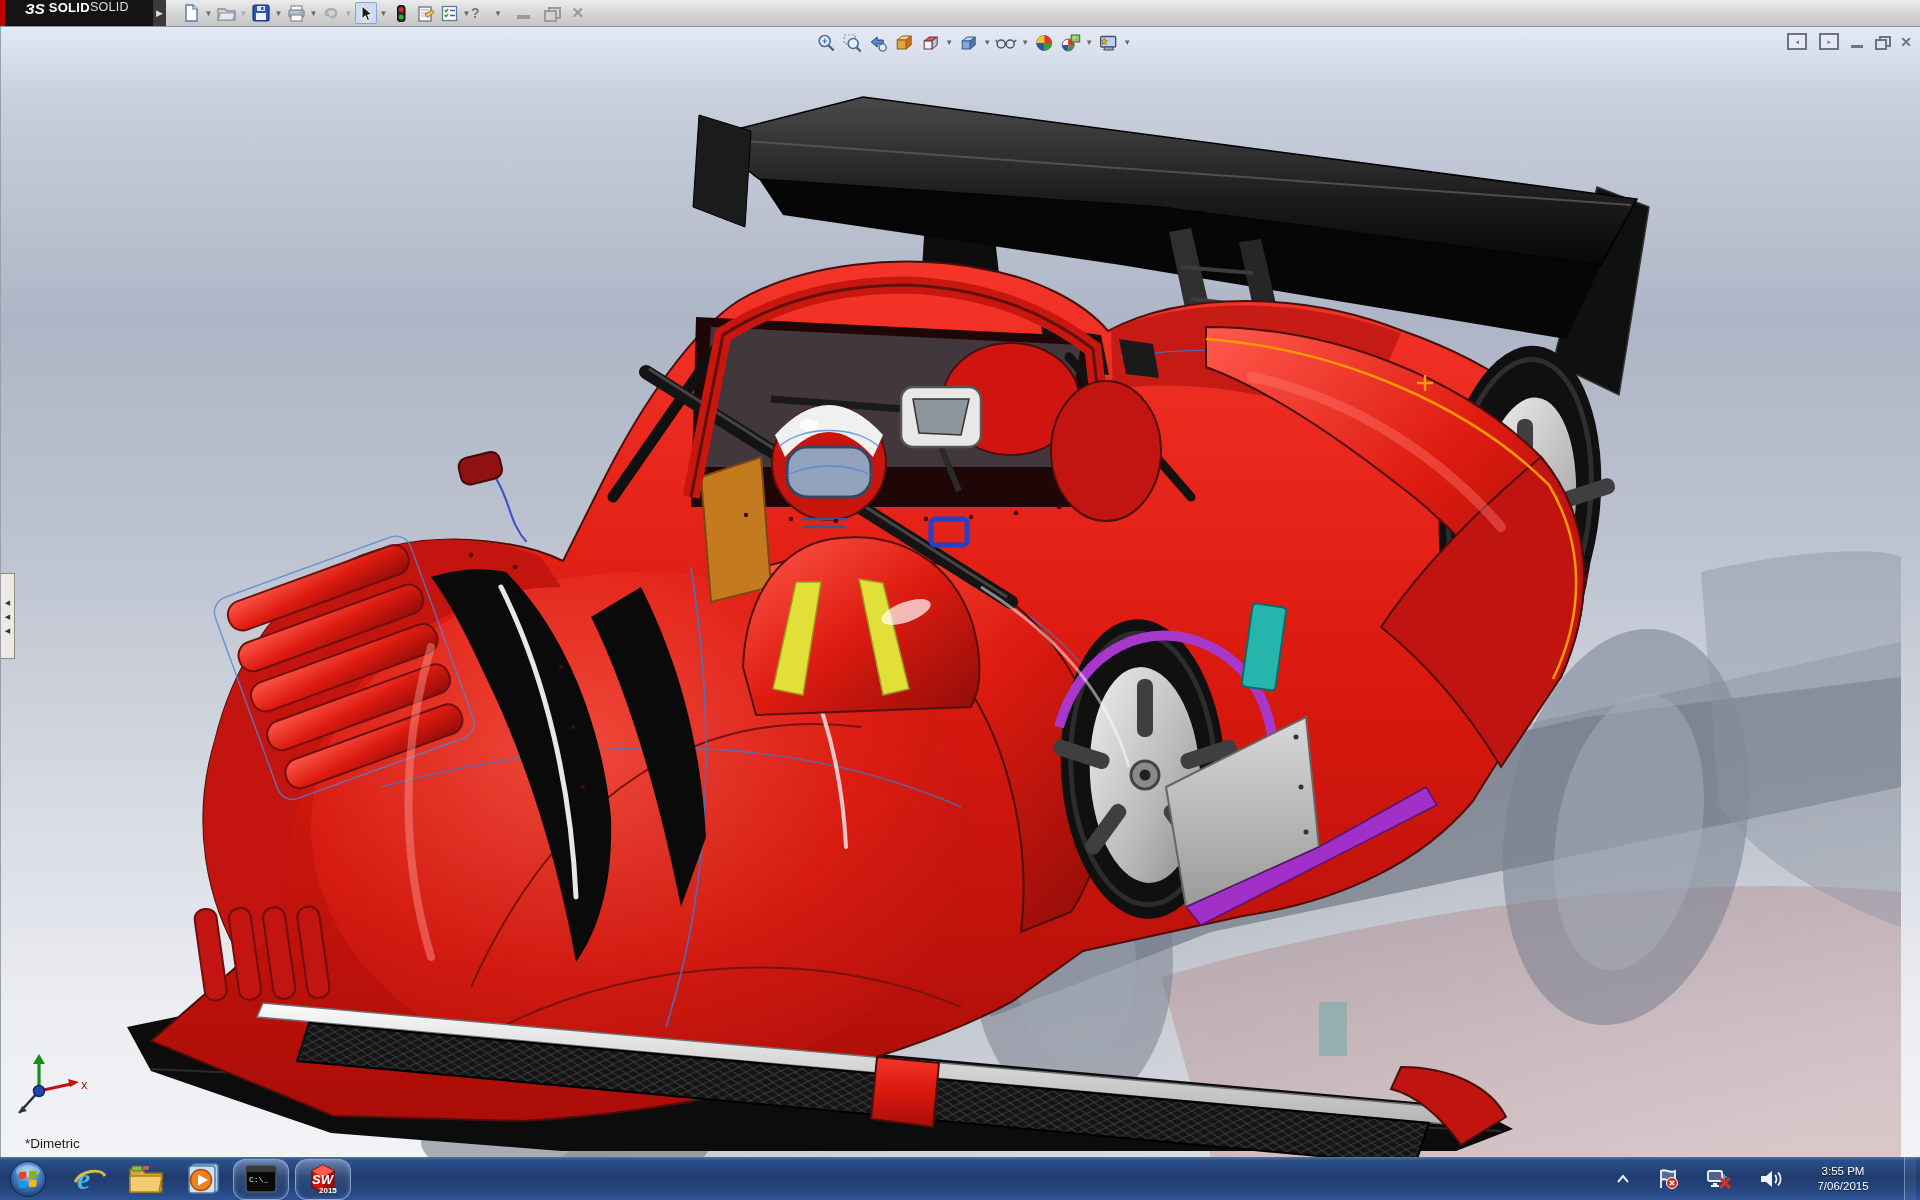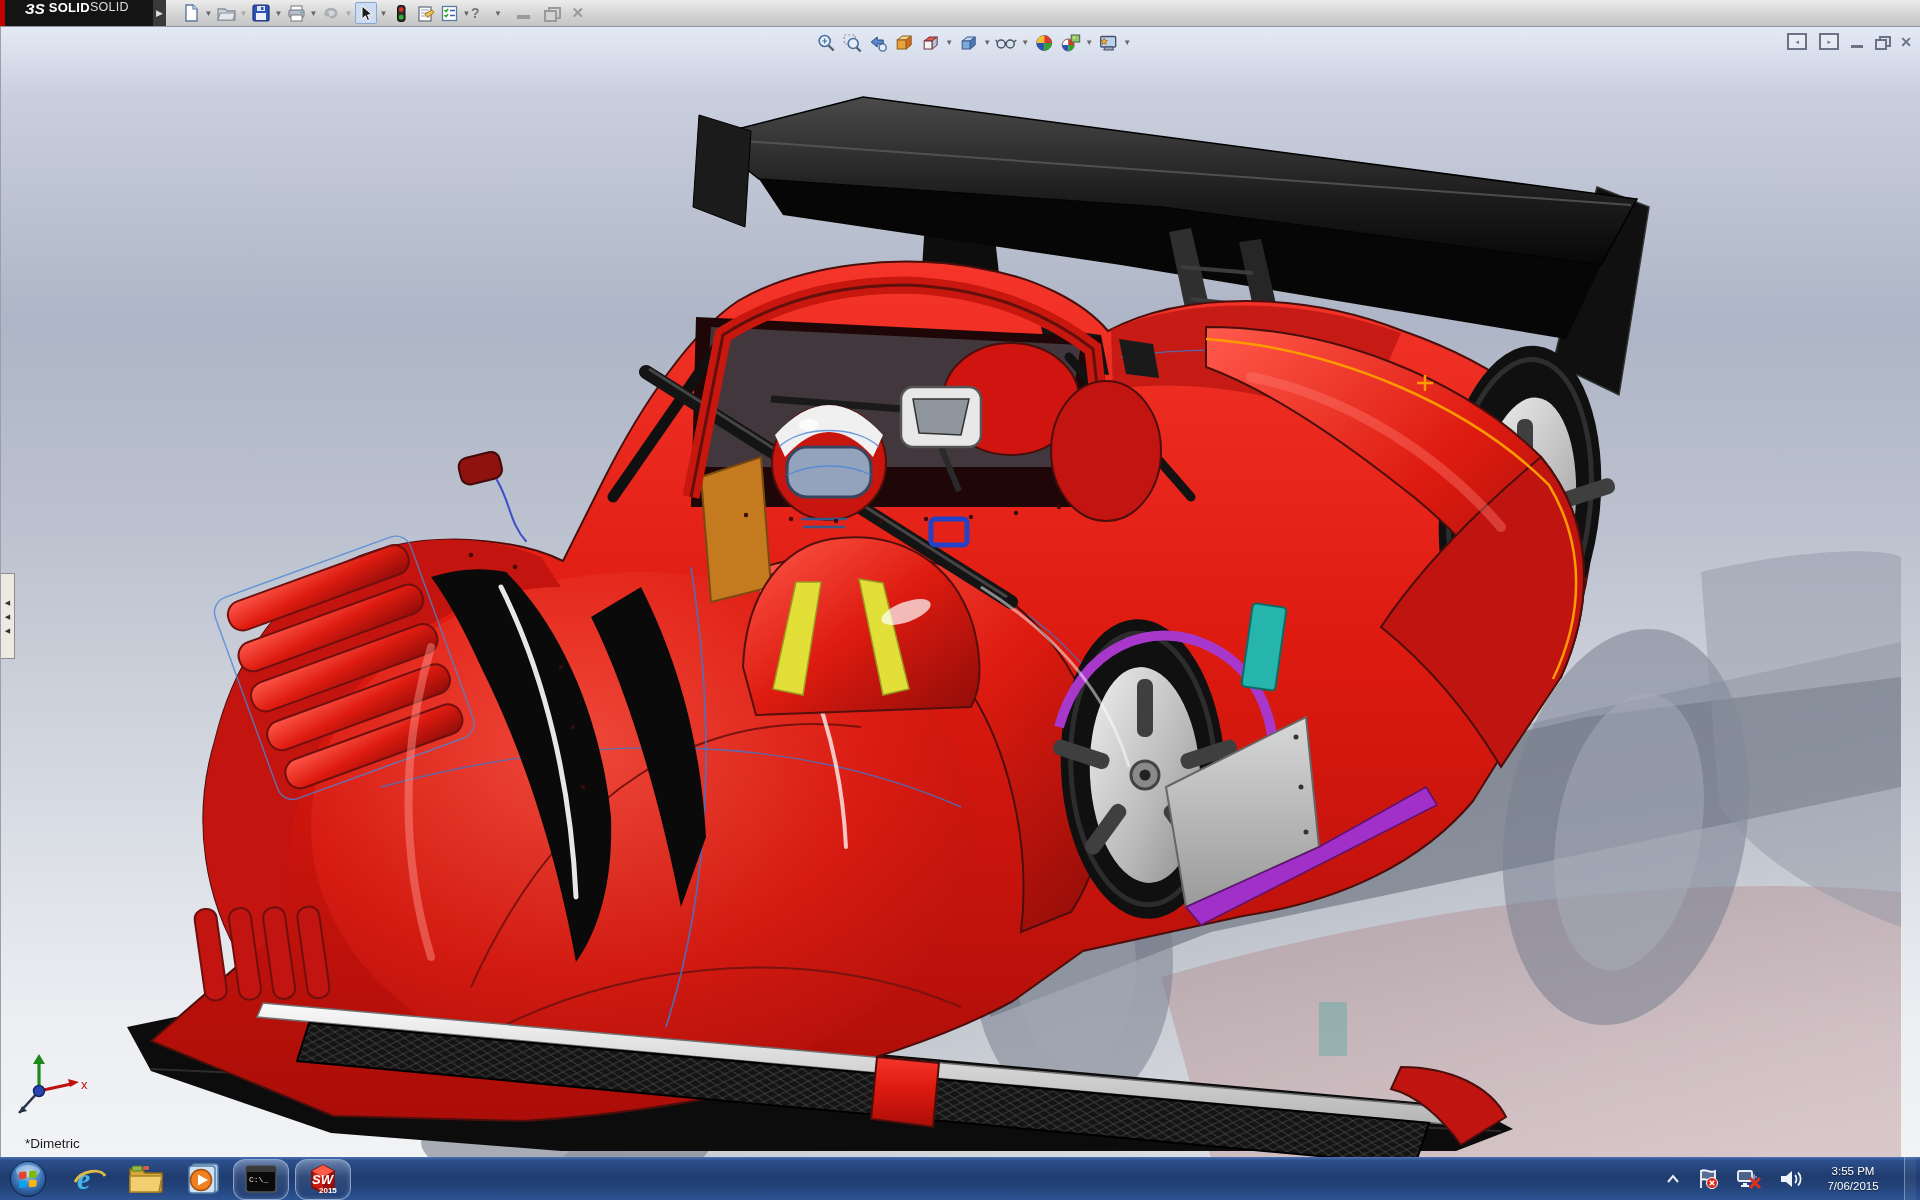--- a/index.html
+++ b/index.html
@@ -55,21 +55,21 @@
   .triad{position:absolute;left:6px;bottom:34px;z-index:12;}
   
   .taskbar{position:absolute;bottom:0;left:0;width:1920px;height:43px;z-index:40;
     background:linear-gradient(#4a71b4 0%,#2c4f8c 8%,#1f3c6e 45%,#23437a 70%,#2d5494 100%);
     display:flex;align-items:center;}
   .startorb{width:40px;height:40px;margin:0 14px 0 8px;display:flex;align-items:center;justify-content:center;}
   .tbapp{width:40px;height:40px;display:flex;align-items:center;justify-content:center;margin:0 8px;}
   .openapp{width:54px;height:39px;margin:1px 3px 0 3px;border:1px solid rgba(150,180,225,.85);border-radius:12px;
     background:linear-gradient(rgba(255,255,255,.28),rgba(255,255,255,.08) 45%,rgba(0,0,30,.18));
     display:flex;align-items:center;justify-content:center;box-shadow:inset 0 0 5px rgba(255,255,255,.25);}
-  .tray{margin-left:auto;display:flex;align-items:center;gap:16px;margin-right:4px;height:100%;}
+  .tray{margin-left:auto;display:flex;align-items:center;gap:26px;margin-right:4px;height:100%;}
   .clock{color:#fff;font-size:11.5px;text-align:center;line-height:15px;width:70px;text-shadow:0 1px 1px rgba(0,0,0,.6);}
   .showdesk{width:11px;height:100%;border-left:1px solid rgba(180,200,235,.5);background:rgba(255,255,255,.06);}
   .trayico{display:flex;align-items:center;justify-content:center;}
 </style>
 </head>
 <body>
 
 <div class="titlebar">
   <div class="redstrip"></div>
   <div class="swlogo">

